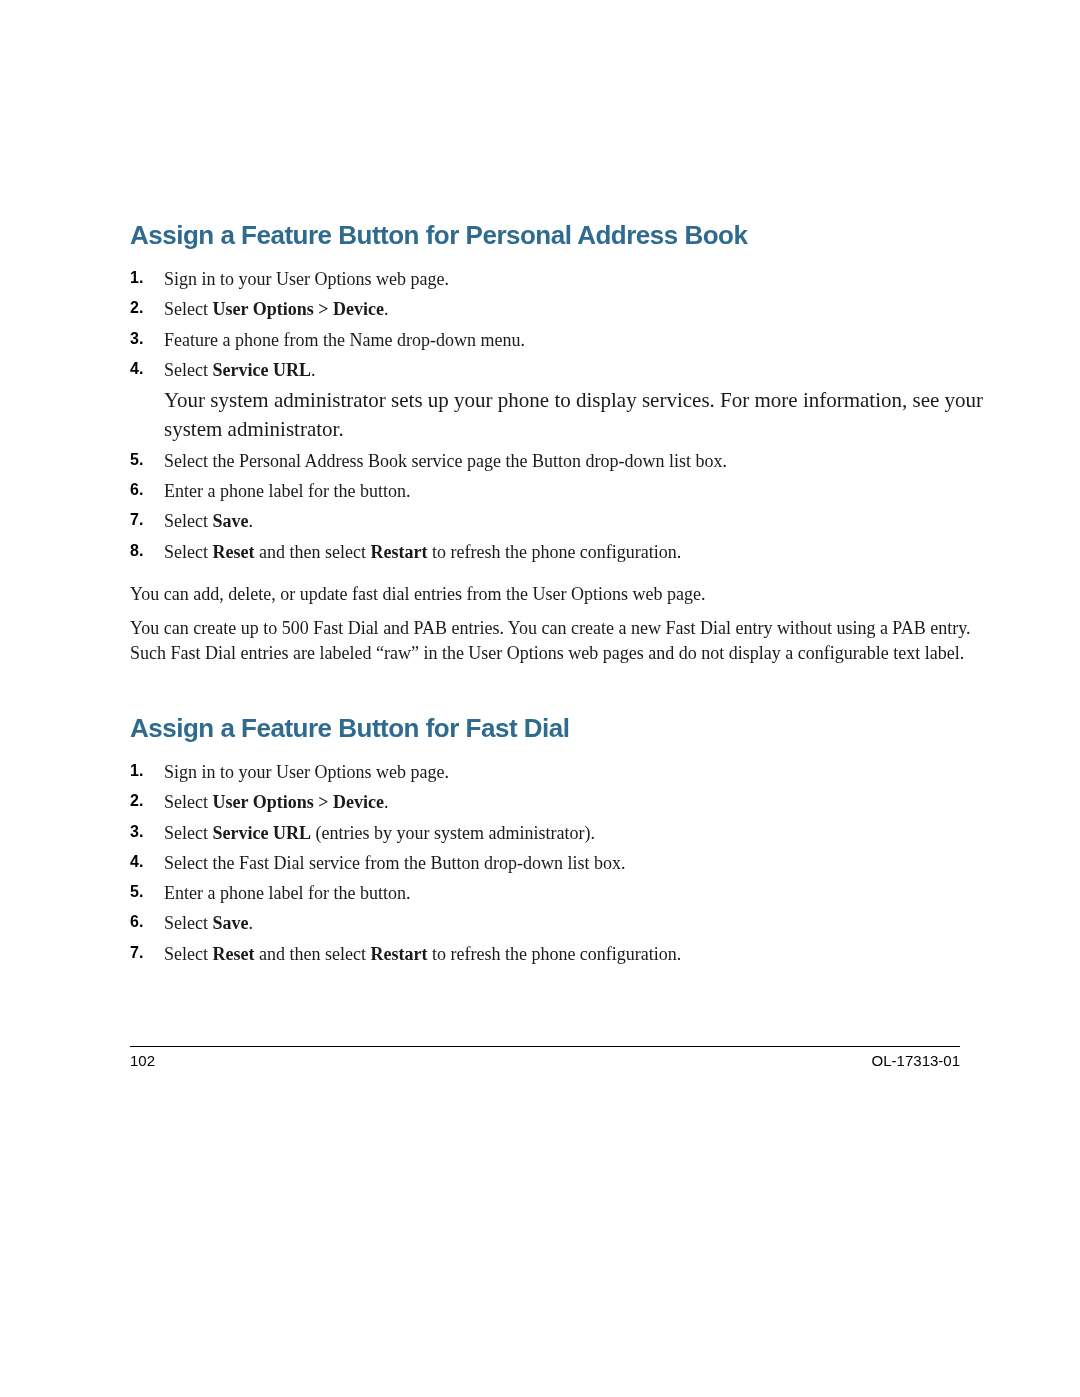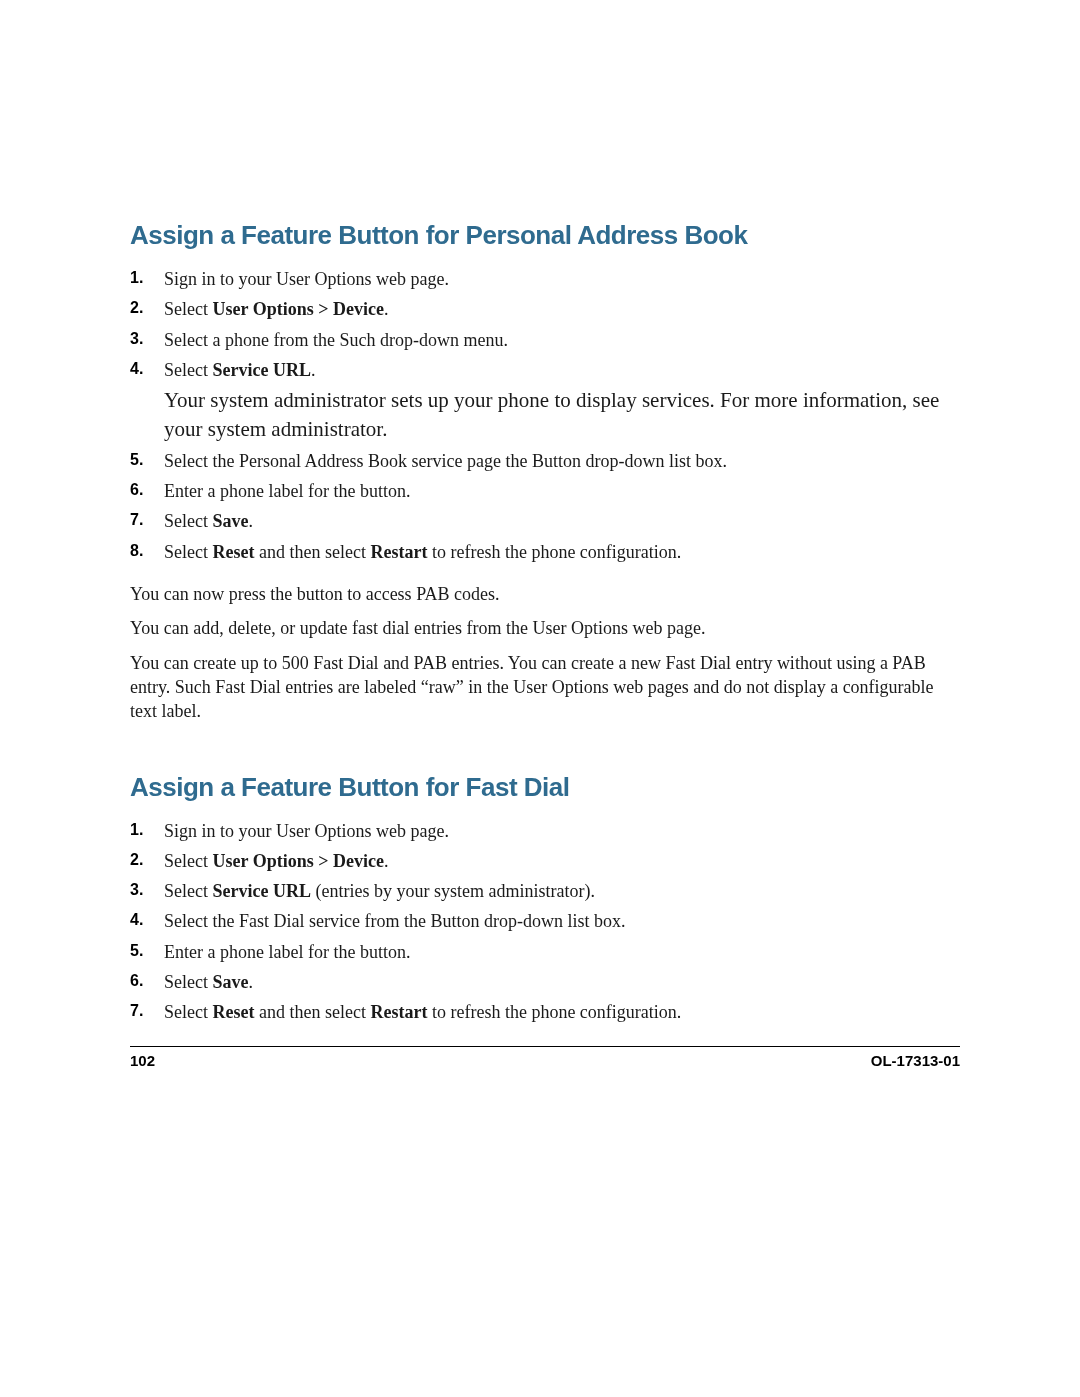--- a/index.html
+++ b/index.html
@@ -7,21 +7,21 @@
     padding: 0;
     background: #ffffff;
     font-family: "Georgia", "Times New Roman", serif;
     color: #1a1a1a;
   }
   .page {
     width: 1080px;
     height: 1397px;
     position: relative;
     box-sizing: border-box;
-    padding: 220px 120px 0 130px;
+    padding: 220px 96px 0 130px;
   }
   .heading {
     font-family: "Helvetica Neue", Helvetica, Arial, sans-serif;
     font-weight: 700;
     color: #2f6b8f;
     letter-spacing: -0.5px;
   }
   .h1 {
     font-size: 34px;
     margin: 40px 0 6px 0;
@@ -67,21 +67,21 @@
     font-weight: 700;
   }
   .footer {
     position: absolute;
     left: 130px;
     right: 120px;
     bottom: 328px;
     border-top: 1px solid #000;
     padding-top: 5px;
     font-family: "Helvetica Neue", Helvetica, Arial, sans-serif;
-    font-weight: 700;
+    font-weight: 400;
     font-size: 15px;
     display: flex;
     justify-content: space-between;
     color: #000;
   }
 </style>
 </head>
 <body>
 
 <div class="page">
@@ -89,41 +89,40 @@
   <div class="heading h2">Assign a Feature Button for Personal Address Book</div>
 
   <ol class="steps" style="counter-reset: step;">
     <li>
       <span>Sign in to your User Options web page.</span>
     </li>
     <li>
       <span>Select </span><span class="bold">User Options &gt; Device</span><span>.</span>
     </li>
     <li>
-      <span>Select a phone from the Such drop-down menu.</span>
+      <span>Feature a phone from the Name drop-down menu.</span>
     </li>
     <li>
       <span>Select </span><span class="bold">Service URL</span><span>.</span>
       <span class="step-note">Your system administrator sets up your phone to display services. For more information, see your system administrator.</span>
     </li>
     <li>
       <span>Select the Personal Address Book service page the Button drop-down list box.</span>
     </li>
     <li>
       <span>Enter a phone label for the button.</span>
     </li>
     <li>
       <span>Select </span><span class="bold">Save</span><span>.</span>
     </li>
     <li>
       <span>Select </span><span class="bold">Reset</span><span> and then select </span><span class="bold">Restart</span><span> to refresh the phone configuration.</span>
     </li>
   </ol>
 
-  <p class="body">You can now press the button to access PAB codes.</p>
 
 
   <p class="body">You can add, delete, or update fast dial entries from the User Options web page.</p>
   <p class="body">You can create up to 500 Fast Dial and PAB entries. You can create a new Fast Dial entry without using a PAB entry. Such Fast Dial entries are labeled “raw” in the User Options web pages and do not display a configurable text label.</p>
 
   <div class="heading h2" style="margin-top:48px;">Assign a Feature Button for Fast Dial</div>
 
   <ol class="steps" style="counter-reset: step;">
     <li>
       <span>Sign in to your User Options web page.</span>

